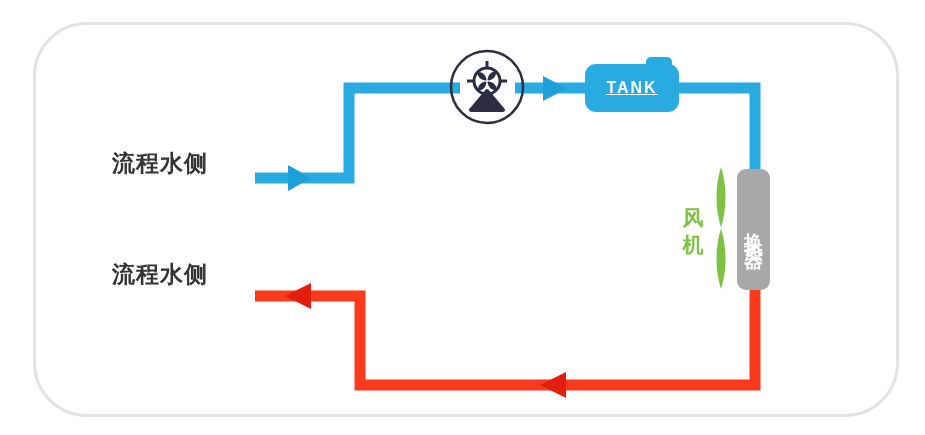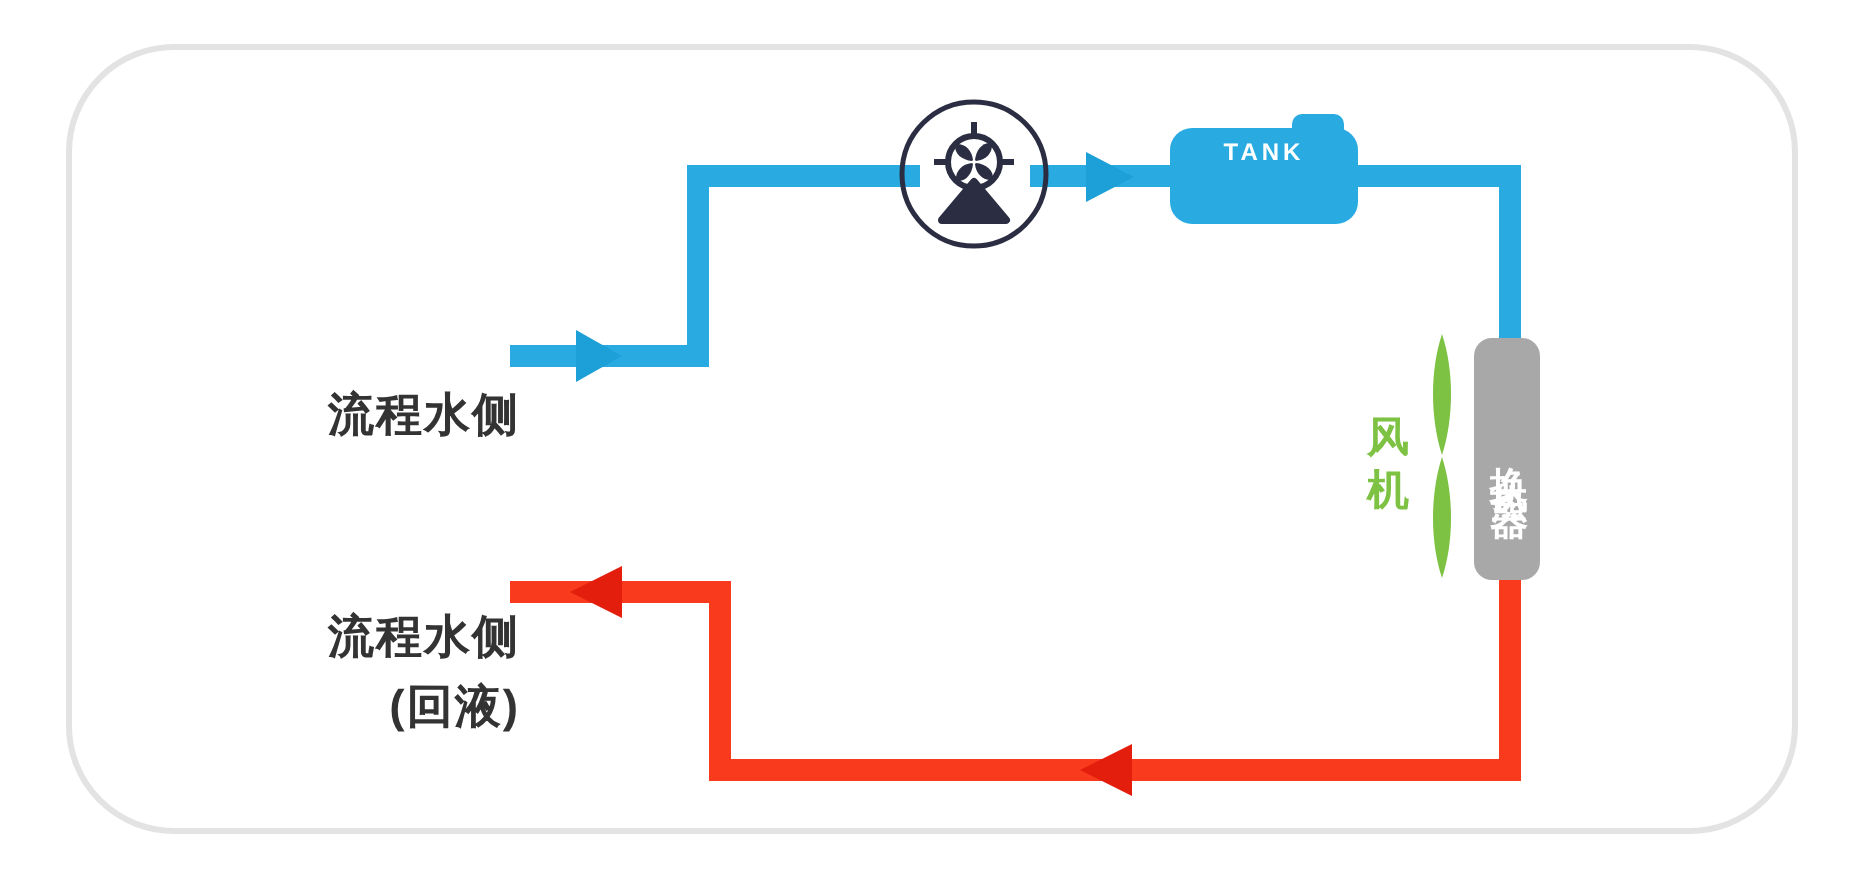--- a/index.html
+++ b/index.html
@@ -14,29 +14,29 @@
   .pipe-supply{stroke:var(--supply-pipe,#29ABE2);stroke-width:11;fill:none;}
   .pipe-return{stroke:var(--return-pipe,#F93A1D);stroke-width:11;fill:none;}
   .arrow-supply{fill:var(--supply-arrow,#1D9FD8);}
   .arrow-return{fill:var(--return-arrow,#E31E0C);}
   .tank-shape{fill:var(--tank-blue,#29ABE2);}
   .hx-shape{fill:var(--exchanger-gray,#A8A8A8);}
   .fan-blade{fill:var(--fan-green,#7DC242);}
   .pump-line{stroke:var(--pump-dark,#2B2E42);fill:none;}
   .pump-fill{fill:var(--pump-dark,#2B2E42);}
   .label{
-    position:absolute;text-align:right;font-weight:bold;font-size:23px;
-    color:var(--label-text,#333333);line-height:35px;letter-spacing:1px;margin-top:44px;
+    position:absolute;text-align:left;font-weight:bold;font-size:23px;
+    color:var(--label-text,#333333);line-height:35px;letter-spacing:1px;
   }
   .label-supply{left:112px;top:146px;width:148px;}
   .label-return{left:112px;top:257px;width:148px;}
   .tank-label{
-    position:absolute;left:585px;top:52px;width:94px;height:48px;
+    position:absolute;left:585px;top:64px;width:94px;height:48px;
     display:flex;align-items:center;justify-content:center;
-    color:var(--text-on-fill,#FFFFFF);font-weight:bold;font-size:12px;letter-spacing:2px;
+    color:var(--text-on-fill,#FFFFFF);font-weight:bold;font-size:16px;letter-spacing:2px;text-decoration:underline;
   }
   .hx-label{
     position:absolute;left:737px;top:172px;width:33px;height:118px;
     display:flex;align-items:center;justify-content:center;
     writing-mode:vertical-rl;text-orientation:upright;
     color:var(--text-on-fill,#FFFFFF);font-weight:bold;font-size:19px;letter-spacing:9px;
   }
   .fan-label{
     position:absolute;left:679px;top:192px;width:28px;height:90px;
     writing-mode:vertical-rl;text-orientation:upright;
@@ -89,21 +89,20 @@
       </g>
     </g>
   </svg>
 
   <div class="label label-supply">
     <div>流程水侧</div>
   </div>
 
   <div class="label label-return">
     <div>流程水侧</div>
-    <div>(回液)</div>
   </div>
 
   <div class="tank-label">TANK</div>
 
   <div class="hx-label">换热器</div>
 
   <div class="fan-label">风机</div>
 
 </div>
 

